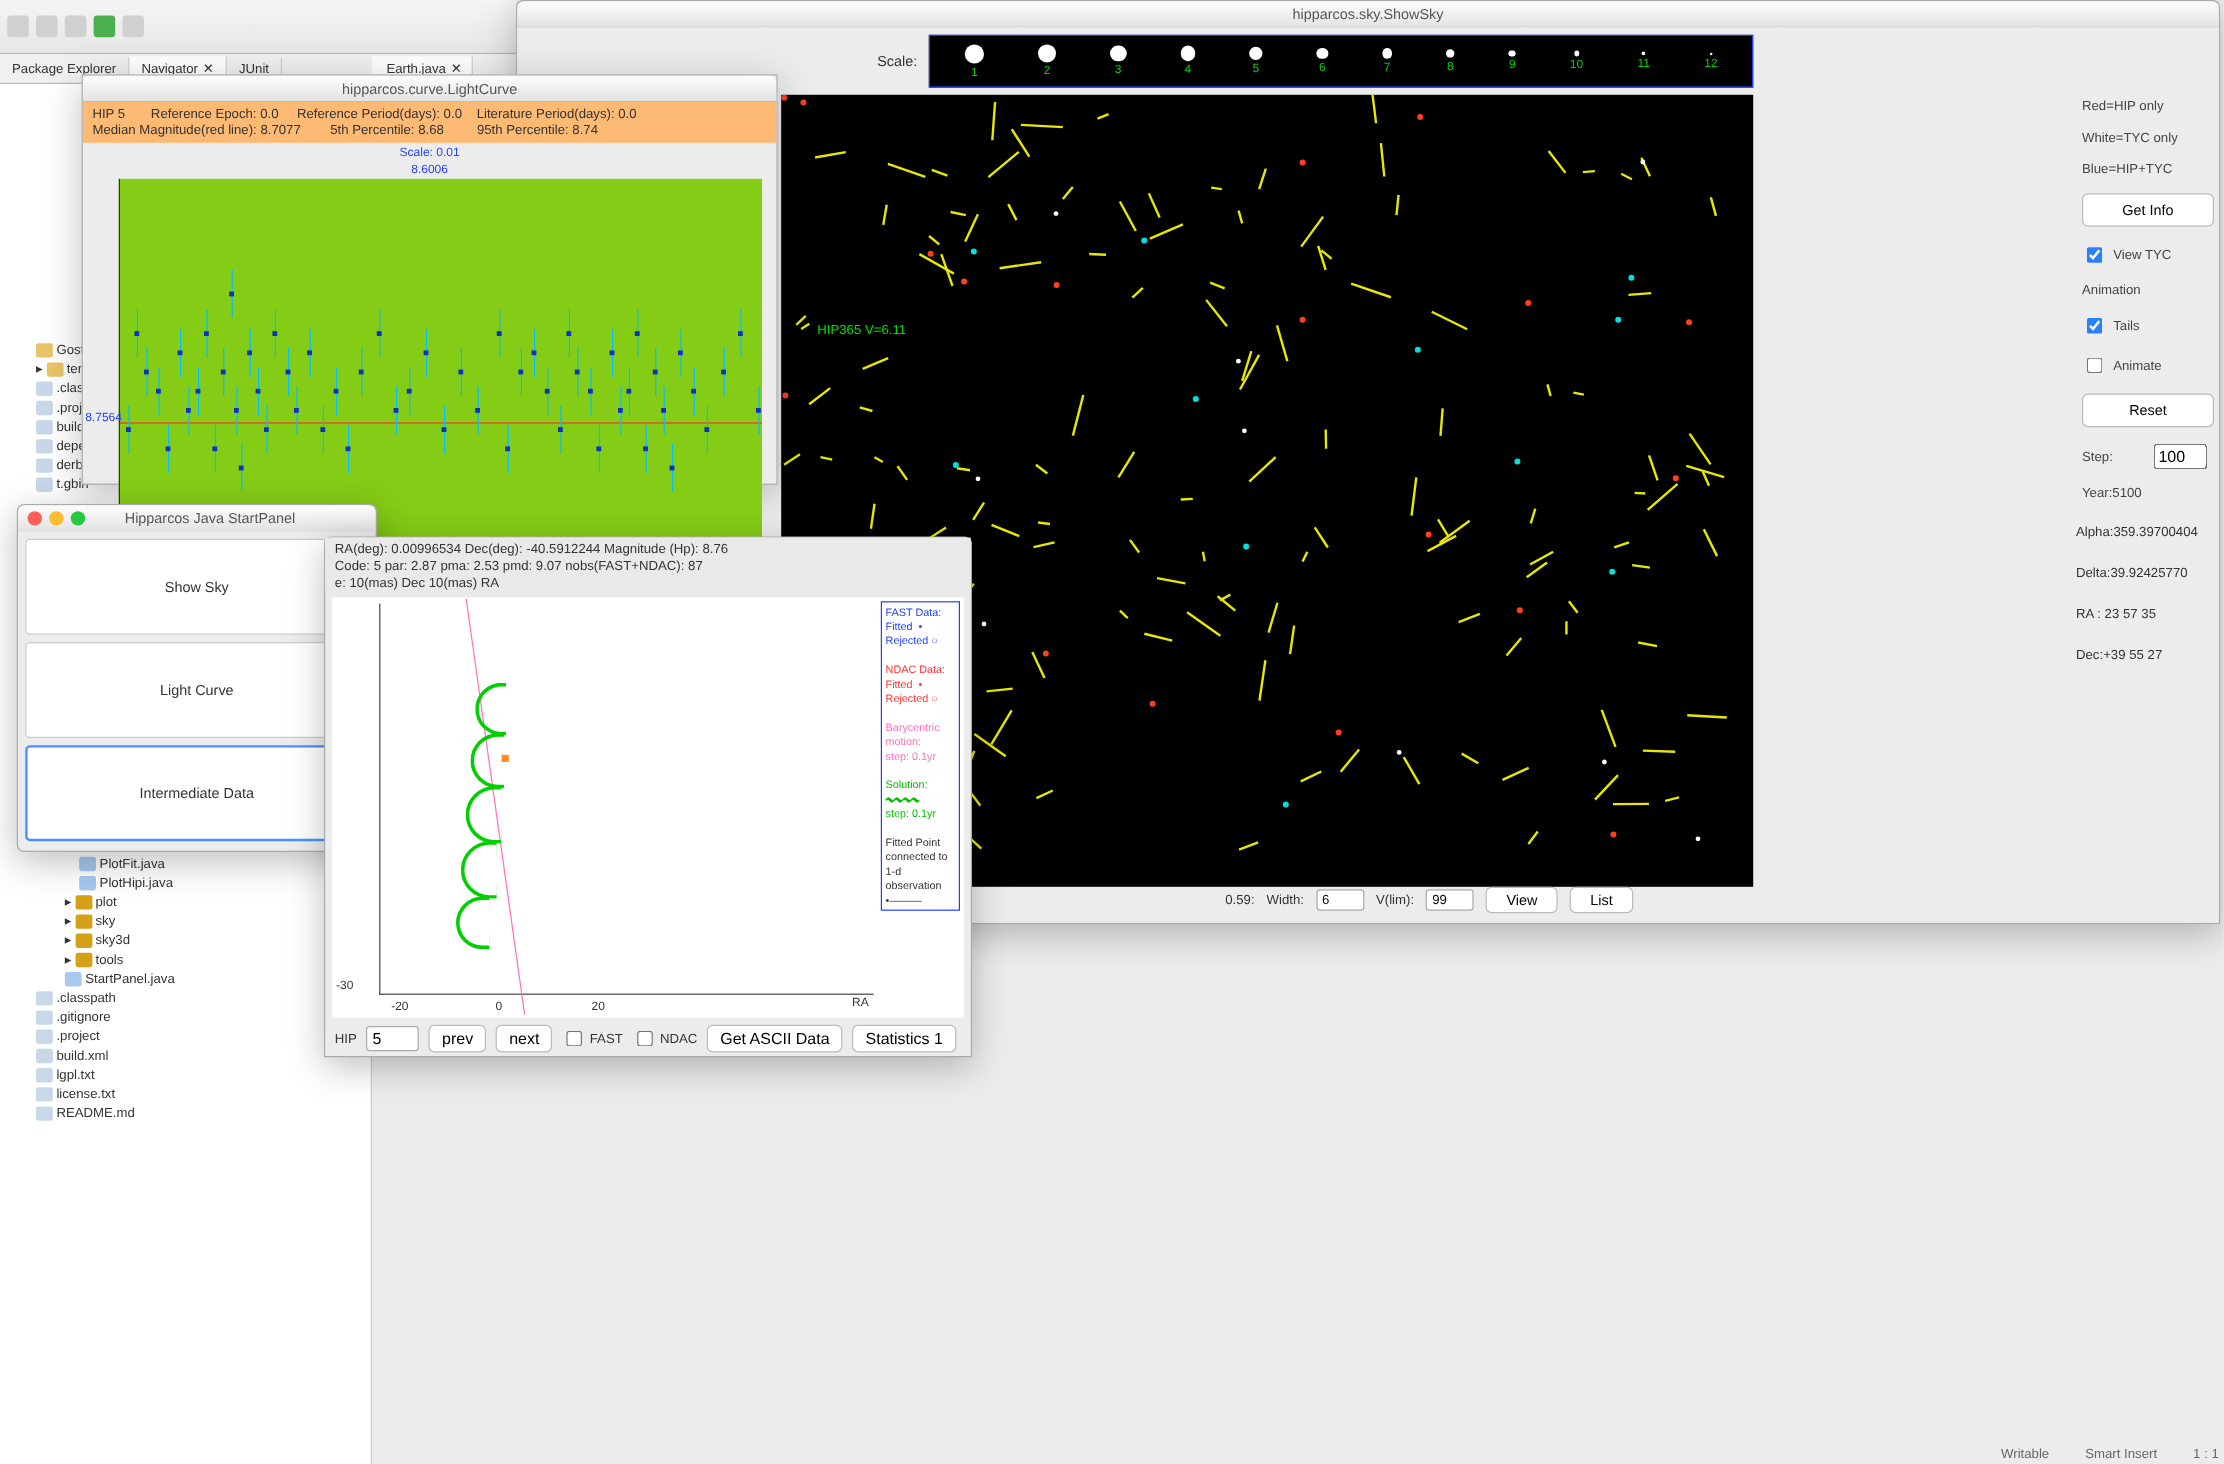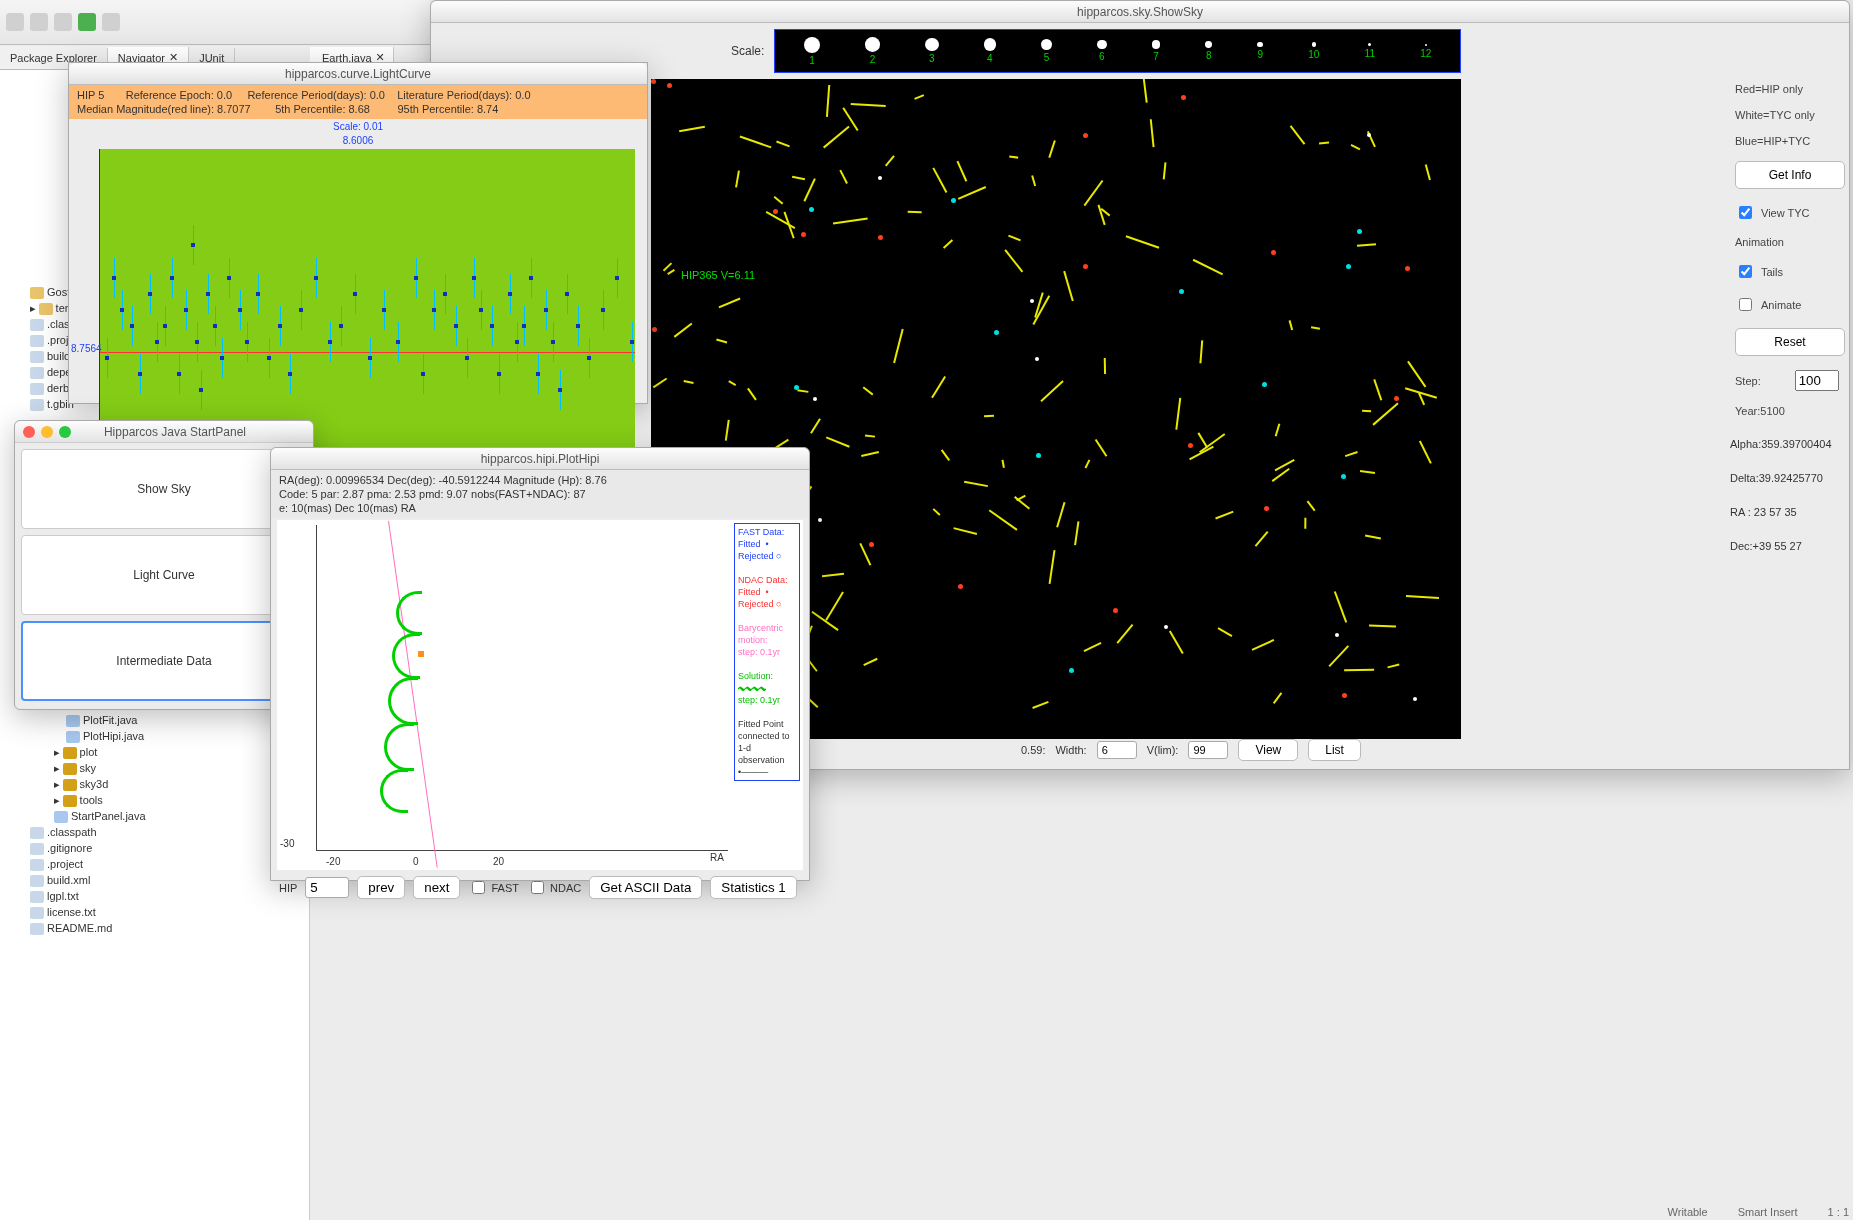--- a/index.html
+++ b/index.html
@@ -603,21 +603,20 @@
     <span style="flex:1; text-align:center; color:#555; margin-left:-40px;">Hipparcos Java StartPanel</span>
   </div>
   <div class="sp-body">
     <div class="sp-btn">Show Sky</div>
     <div class="sp-btn">Light Curve</div>
     <div class="sp-btn sel">Intermediate Data</div>
   </div>
 </div>
 
 <div class="win plothipi">
-  <div class="win-title">hipparcos.hipi.PlotHipi</div>
   <div class="ph-head">
     <div>RA(deg): 0.00996534    Dec(deg): -40.5912244    Magnitude (Hp): 8.76</div>
     <div>Code: 5     par: 2.87    pma: 2.53    pmd: 9.07    nobs(FAST+NDAC): 87</div>
     <div>e: 10(mas) Dec 10(mas) RA</div>
   </div>
   <div class="ph-plot">
     <div class="ph-axisL"></div>
     <div class="ph-axisB"></div>
 
     <div class="ph-line-pink" style="left:110px; top:0; height:350px; transform:rotate(-8deg);"></div>

